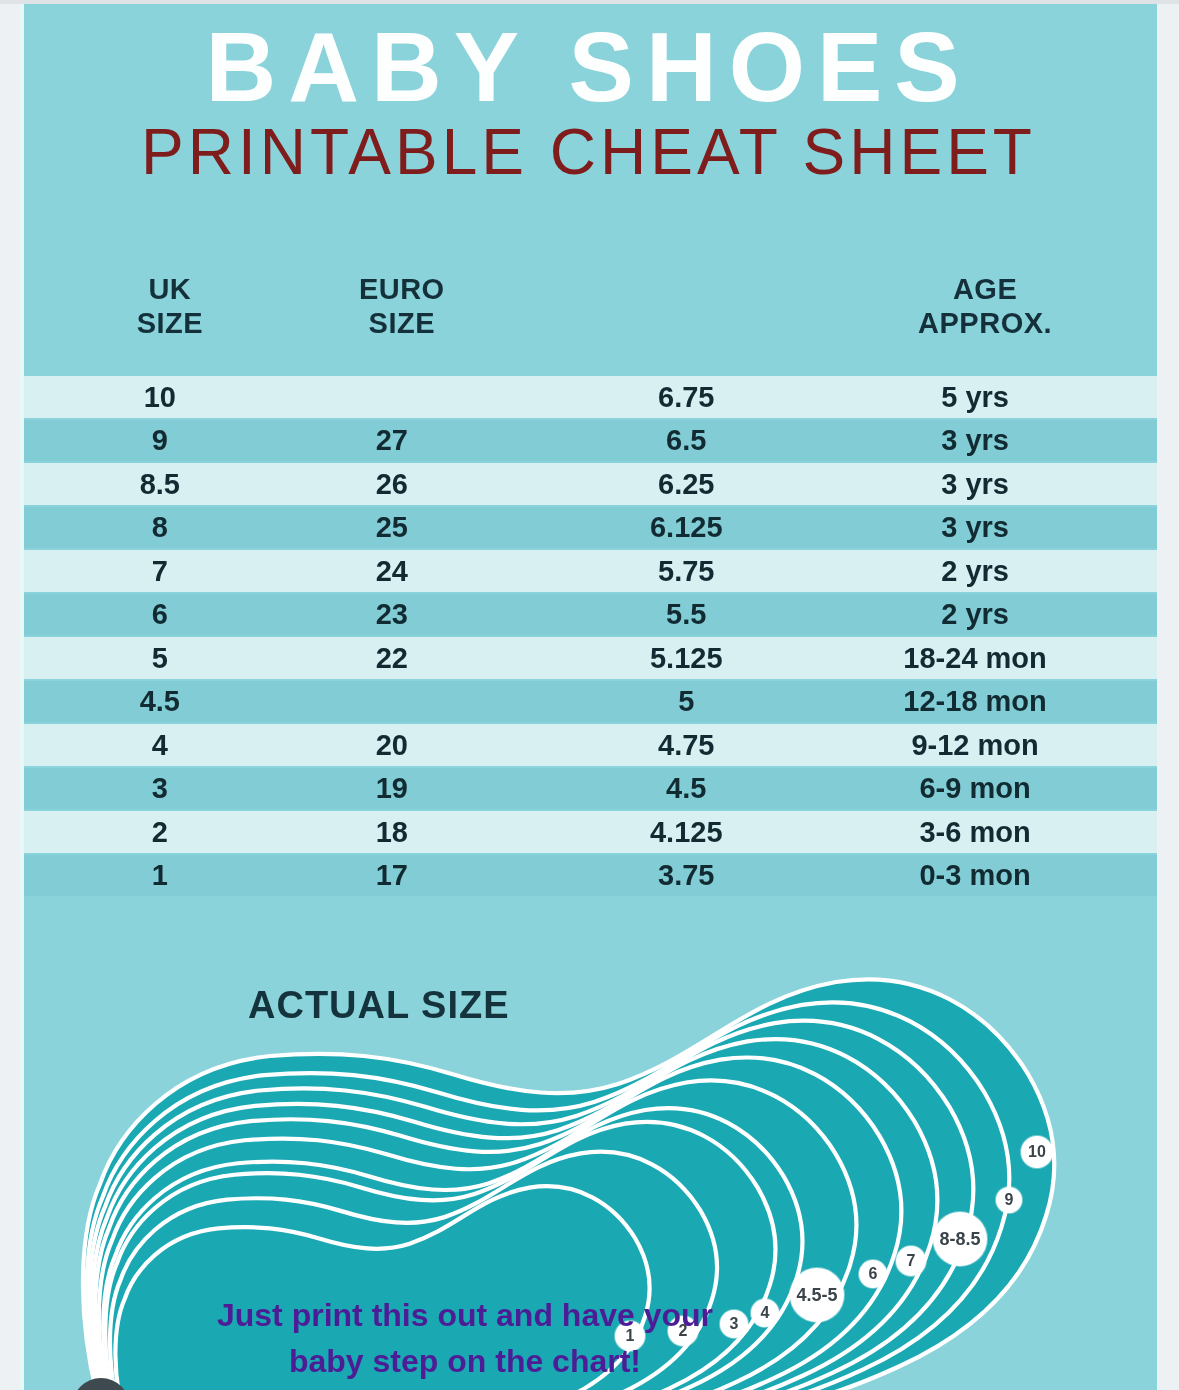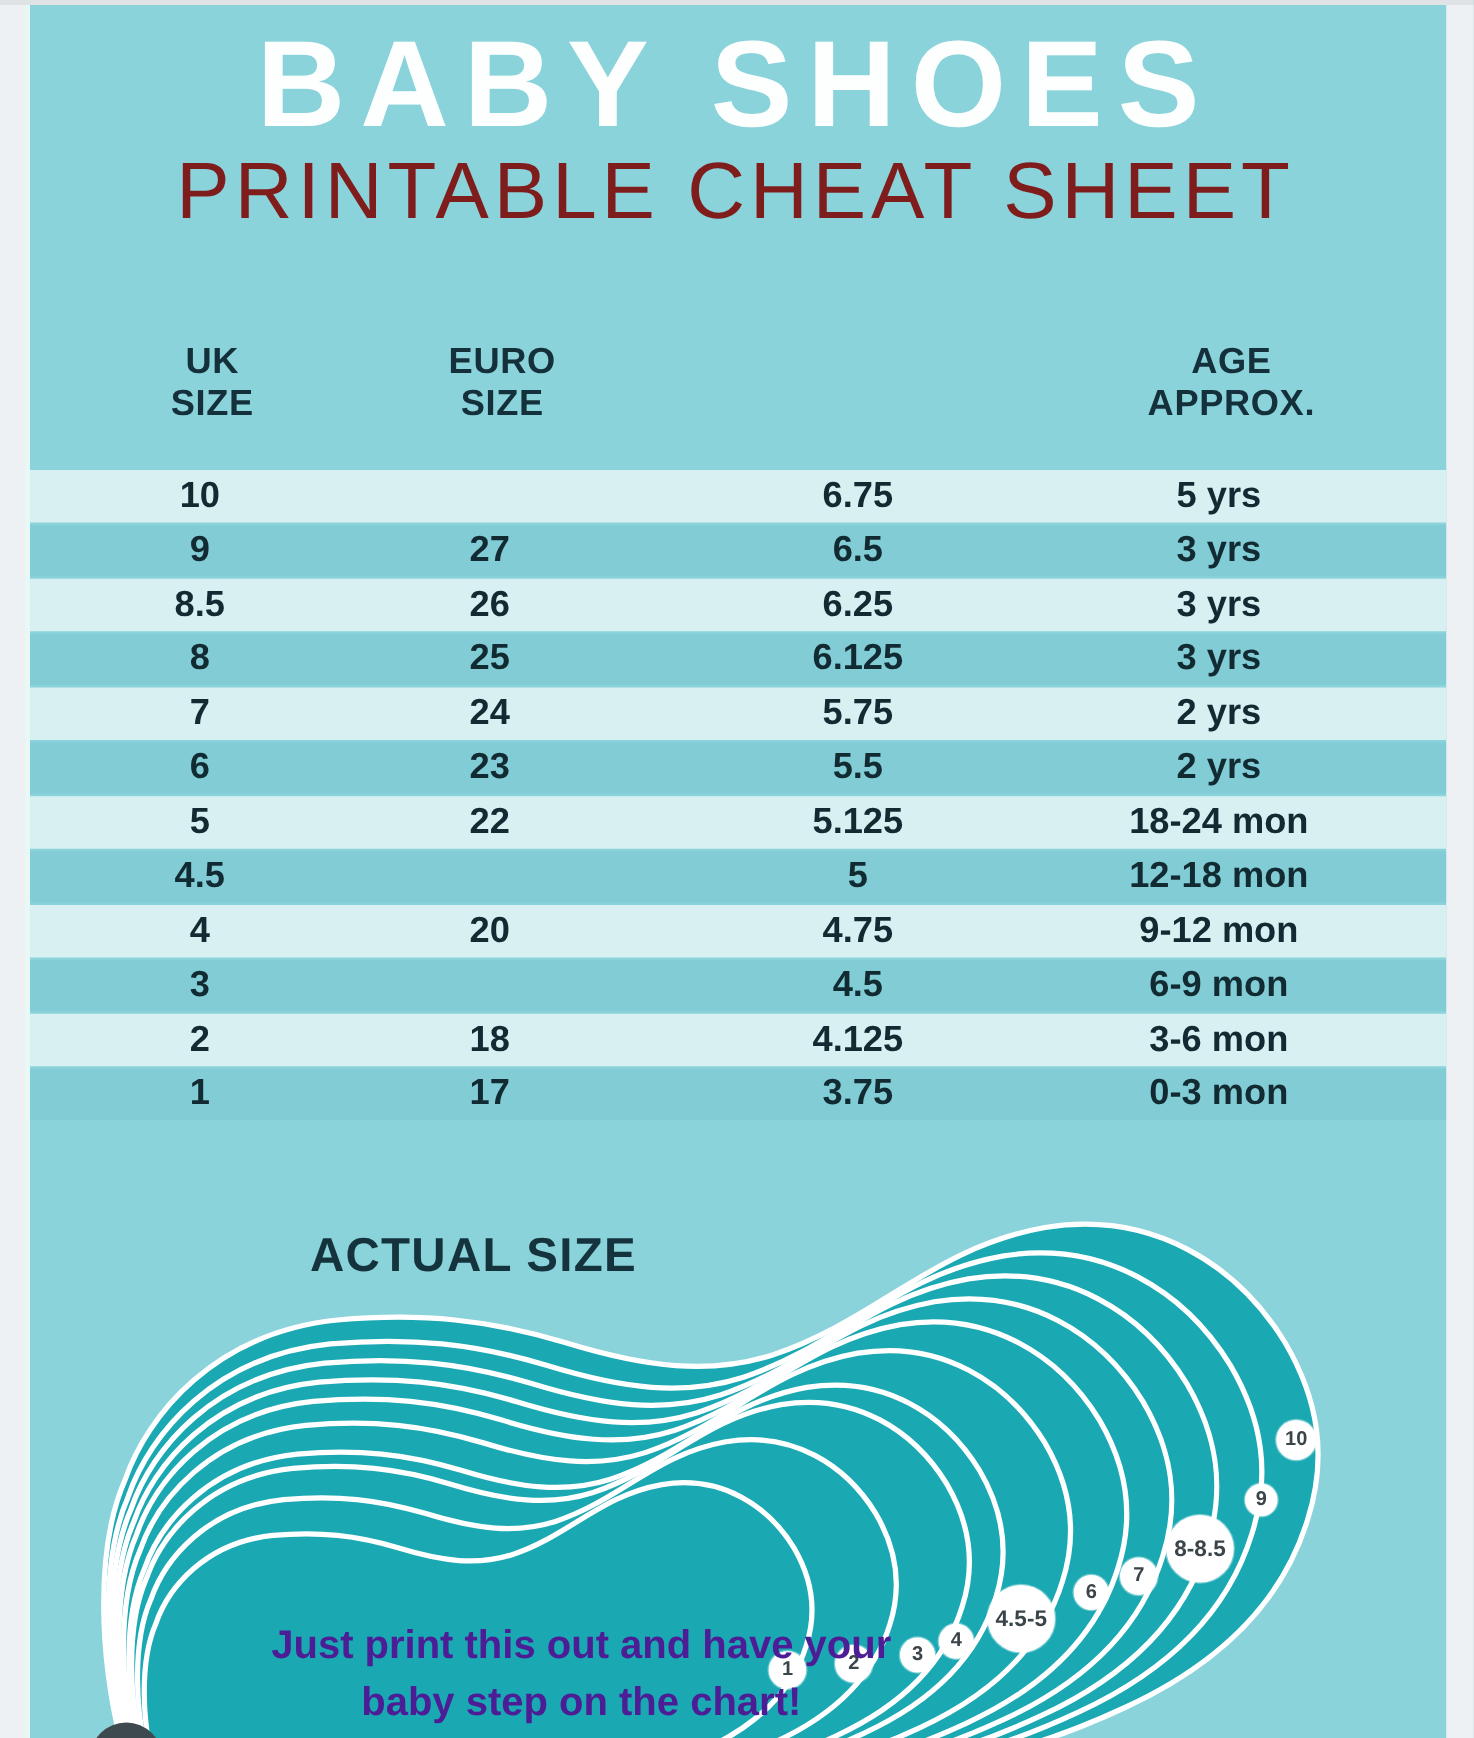--- a/index.html
+++ b/index.html
@@ -114,20 +114,21 @@
           <div class="cell c3">12-18 mon</div>
         </div>
         <div class="trow light">
           <div class="cell c0">4</div>
           <div class="cell c1">20</div>
           <div class="cell c2">4.75</div>
           <div class="cell c3">9-12 mon</div>
         </div>
         <div class="trow dark">
           <div class="cell c0">3</div>
+          <div class="cell c1">19</div>
           <div class="cell c2">4.5</div>
           <div class="cell c3">6-9 mon</div>
         </div>
         <div class="trow light">
           <div class="cell c0">2</div>
           <div class="cell c1">18</div>
           <div class="cell c2">4.125</div>
           <div class="cell c3">3-6 mon</div>
         </div>
         <div class="trow dark">

